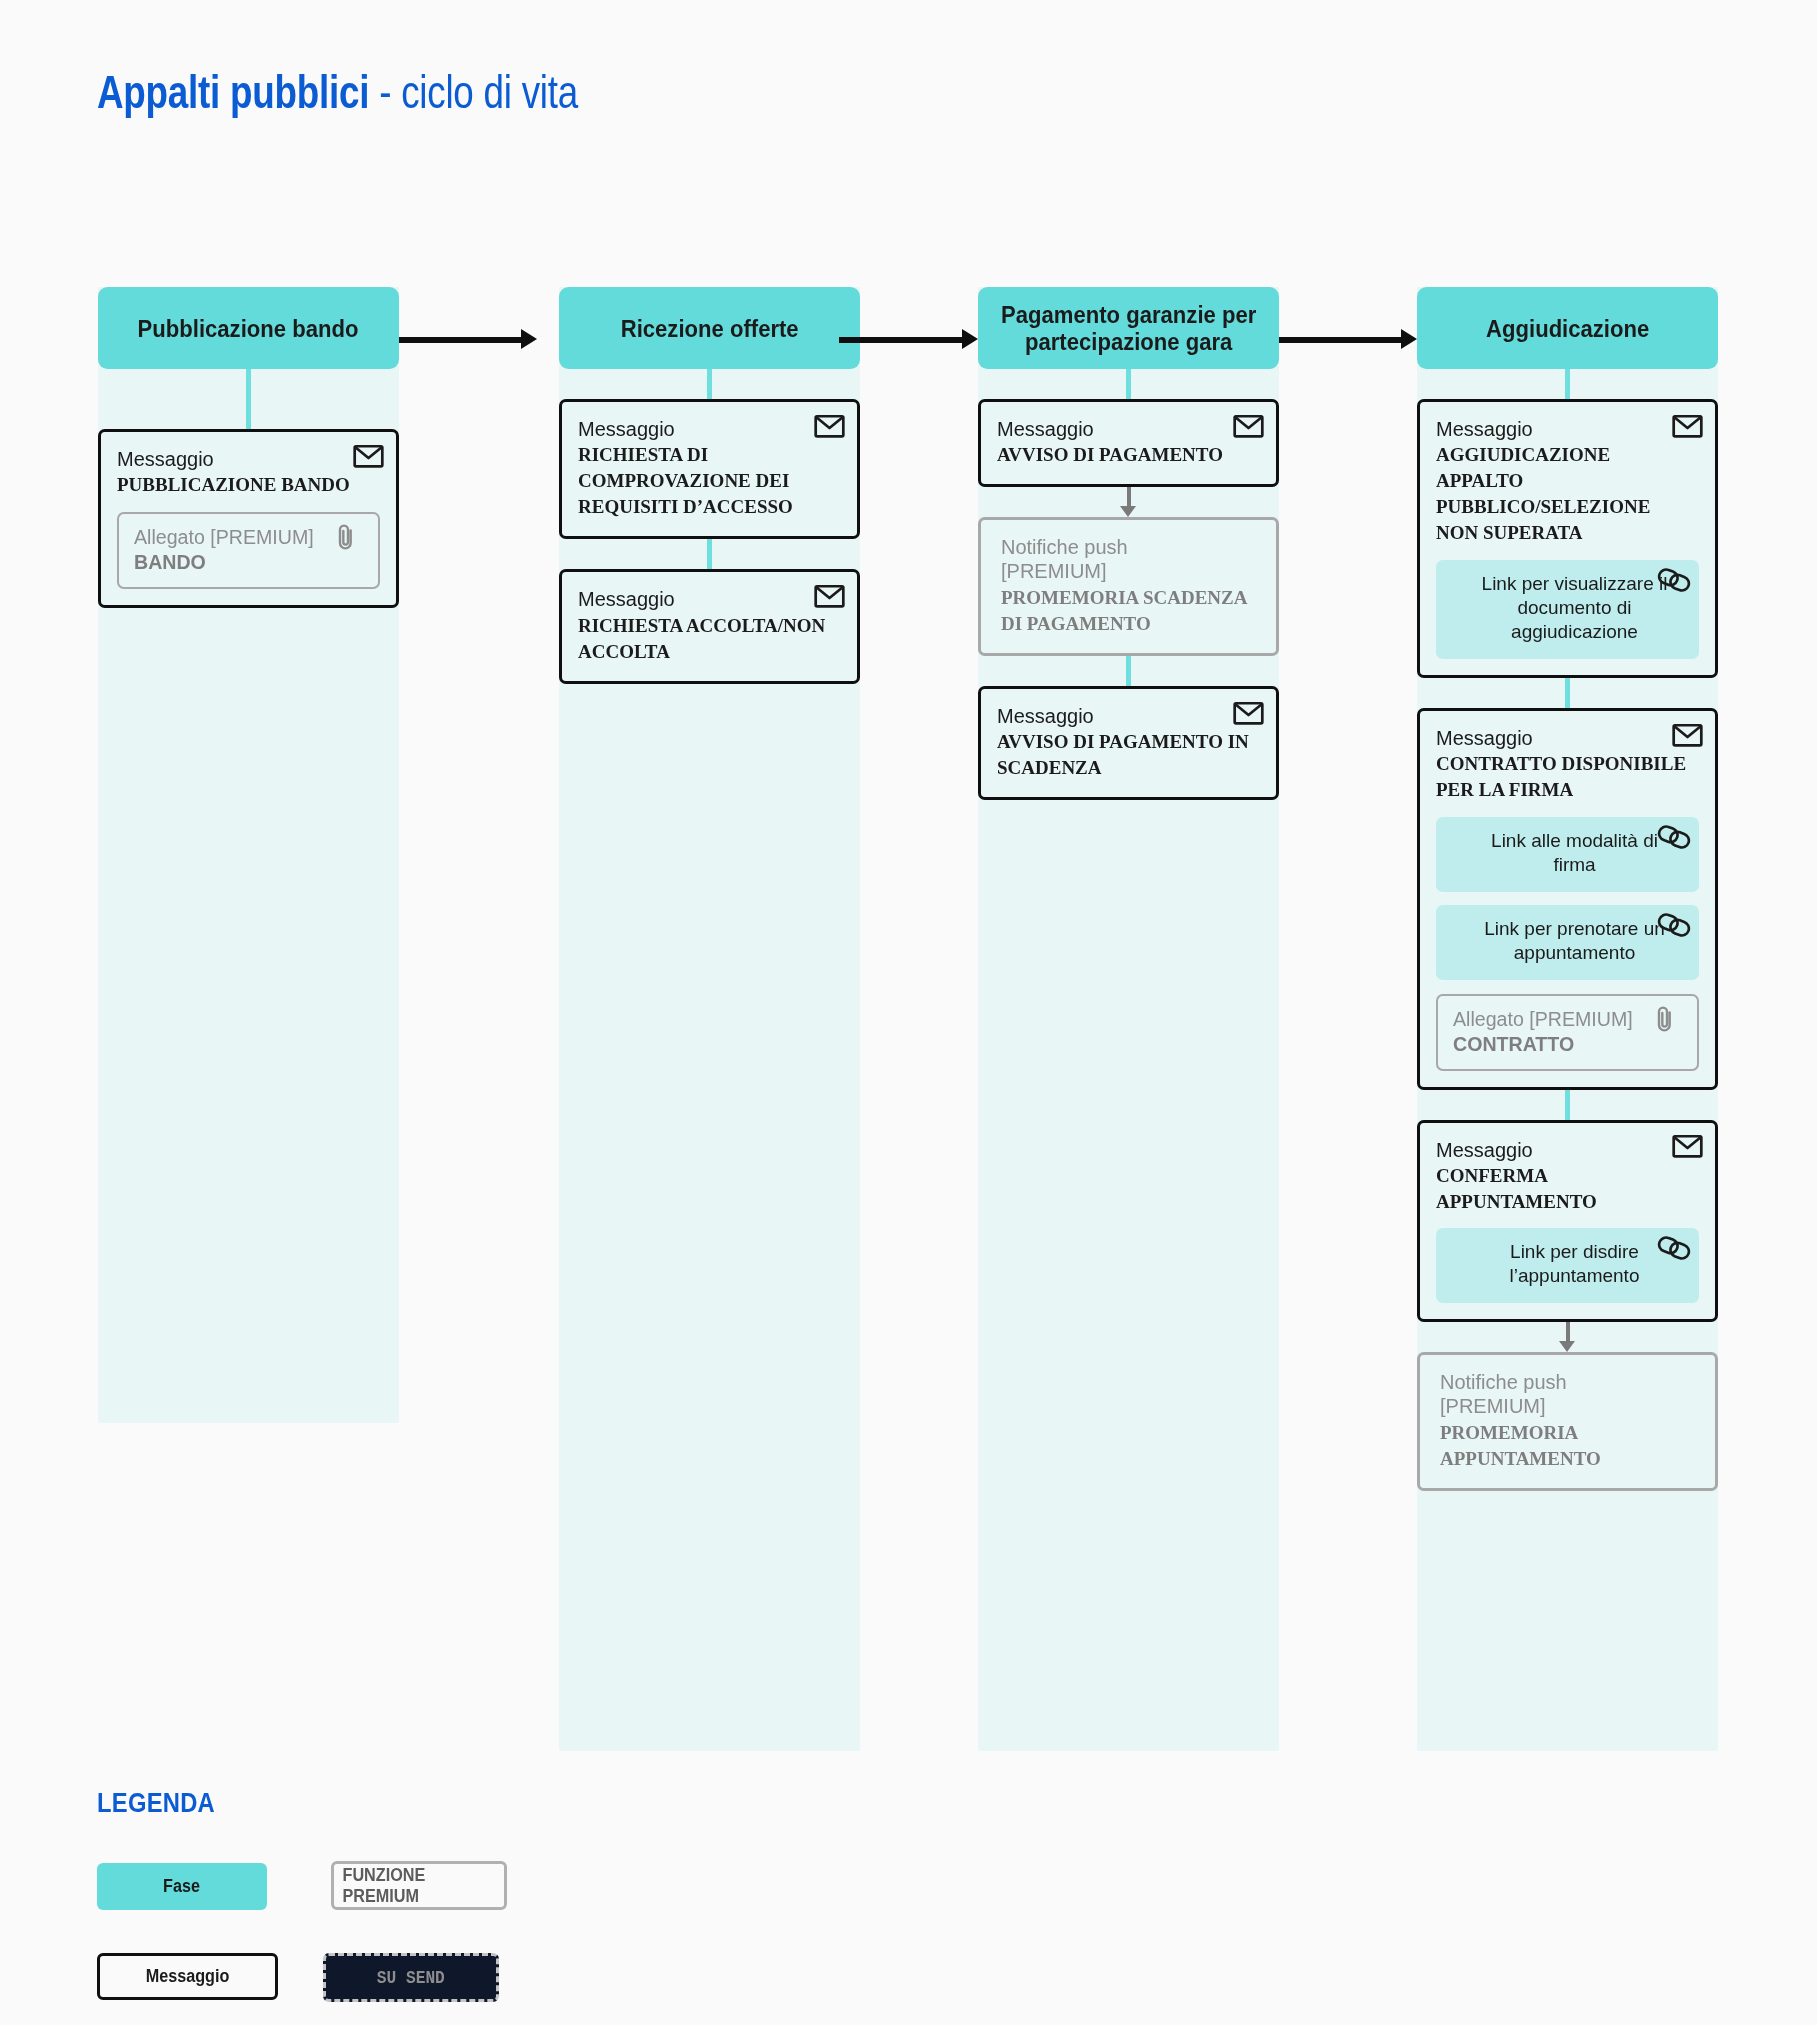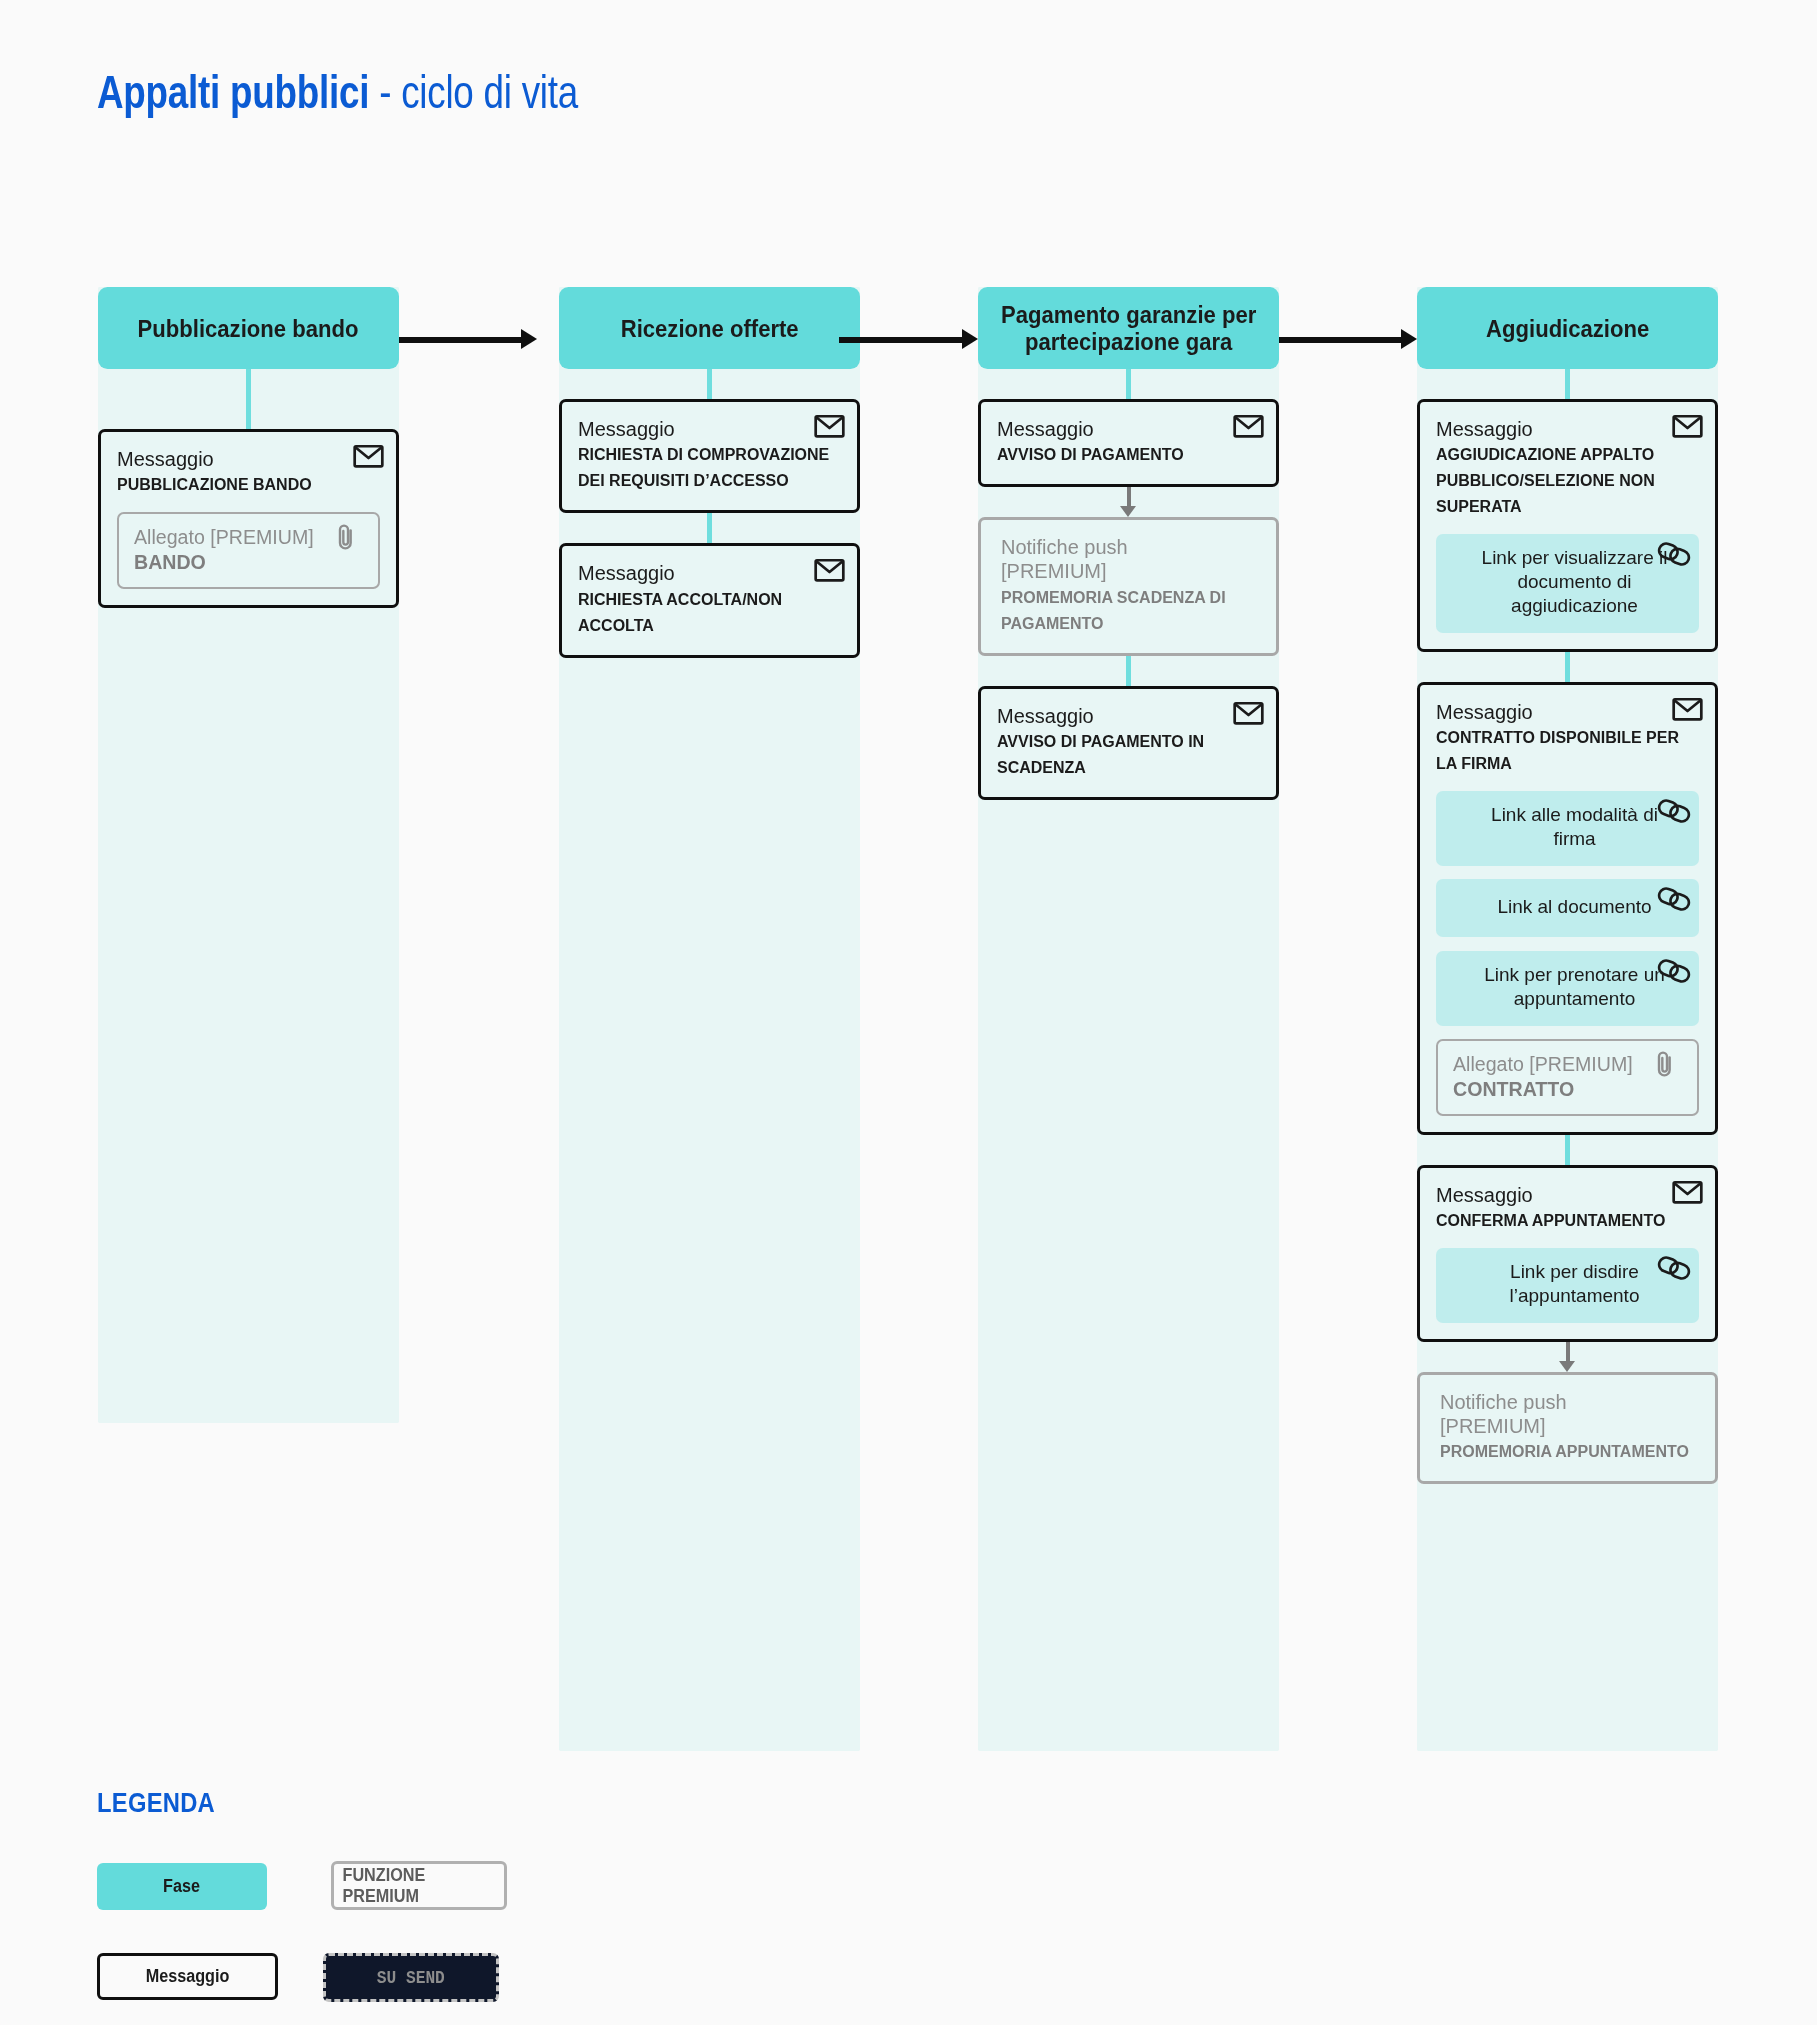--- a/index.html
+++ b/index.html
@@ -148,26 +148,27 @@
     line-height: 24px;
     font-weight: 400;
     color: #1b1b1b;
     padding-right: 47px;
   }
   .node.push .node-kicker,
   .node.premium .node-kicker {
     color: #8d8d8d;
   }
   .node-title {
-    font-size: 16px;
+    font-size: 19px;
     line-height: 26px;
     font-weight: 700;
     color: #1b1b1b;
     margin-top: 1.4px;
     padding-right: 6.8px;
+    font-family: Liberation Serif, serif;
   }
   .node.push .node-title,
   .node.premium .node-title {
     color: #7e7e7e;
   }
 
   
   .chip {
     position: relative;
     box-sizing: border-box;
@@ -474,29 +475,20 @@
           <div class="node-kicker">Messaggio</div>
           <div class="node-title">CONTRATTO DISPONIBILE PER LA FIRMA</div>
           <div class="chip link">
             <span class="ico in-chip">
               <svg width="34" height="24" viewBox="0 0 50 36">
                 <rect x="2.5" y="3.5" width="28" height="21" rx="10.5" fill="none" stroke="#1b1b1b" stroke-width="4" transform="rotate(20 16.5 14)"></rect>
                 <rect x="19.5" y="11.5" width="28" height="21" rx="10.5" fill="none" stroke="#1b1b1b" stroke-width="4" transform="rotate(20 33.5 22)"></rect>
               </svg>
             </span>
             <div class="chip-text">Link alle modalità di firma</div>
-          </div>
-          <div class="chip link">
-            <span class="ico in-chip">
-              <svg width="34" height="24" viewBox="0 0 50 36">
-                <rect x="2.5" y="3.5" width="28" height="21" rx="10.5" fill="none" stroke="#1b1b1b" stroke-width="4" transform="rotate(20 16.5 14)"></rect>
-                <rect x="19.5" y="11.5" width="28" height="21" rx="10.5" fill="none" stroke="#1b1b1b" stroke-width="4" transform="rotate(20 33.5 22)"></rect>
-              </svg>
-            </span>
-            <div class="chip-text">Link al documento</div>
           </div>
           <div class="chip link">
             <span class="ico in-chip">
               <svg width="34" height="24" viewBox="0 0 50 36">
                 <rect x="2.5" y="3.5" width="28" height="21" rx="10.5" fill="none" stroke="#1b1b1b" stroke-width="4" transform="rotate(20 16.5 14)"></rect>
                 <rect x="19.5" y="11.5" width="28" height="21" rx="10.5" fill="none" stroke="#1b1b1b" stroke-width="4" transform="rotate(20 33.5 22)"></rect>
               </svg>
             </span>
             <div class="chip-text">Link per prenotare un appuntamento</div>
           </div>

